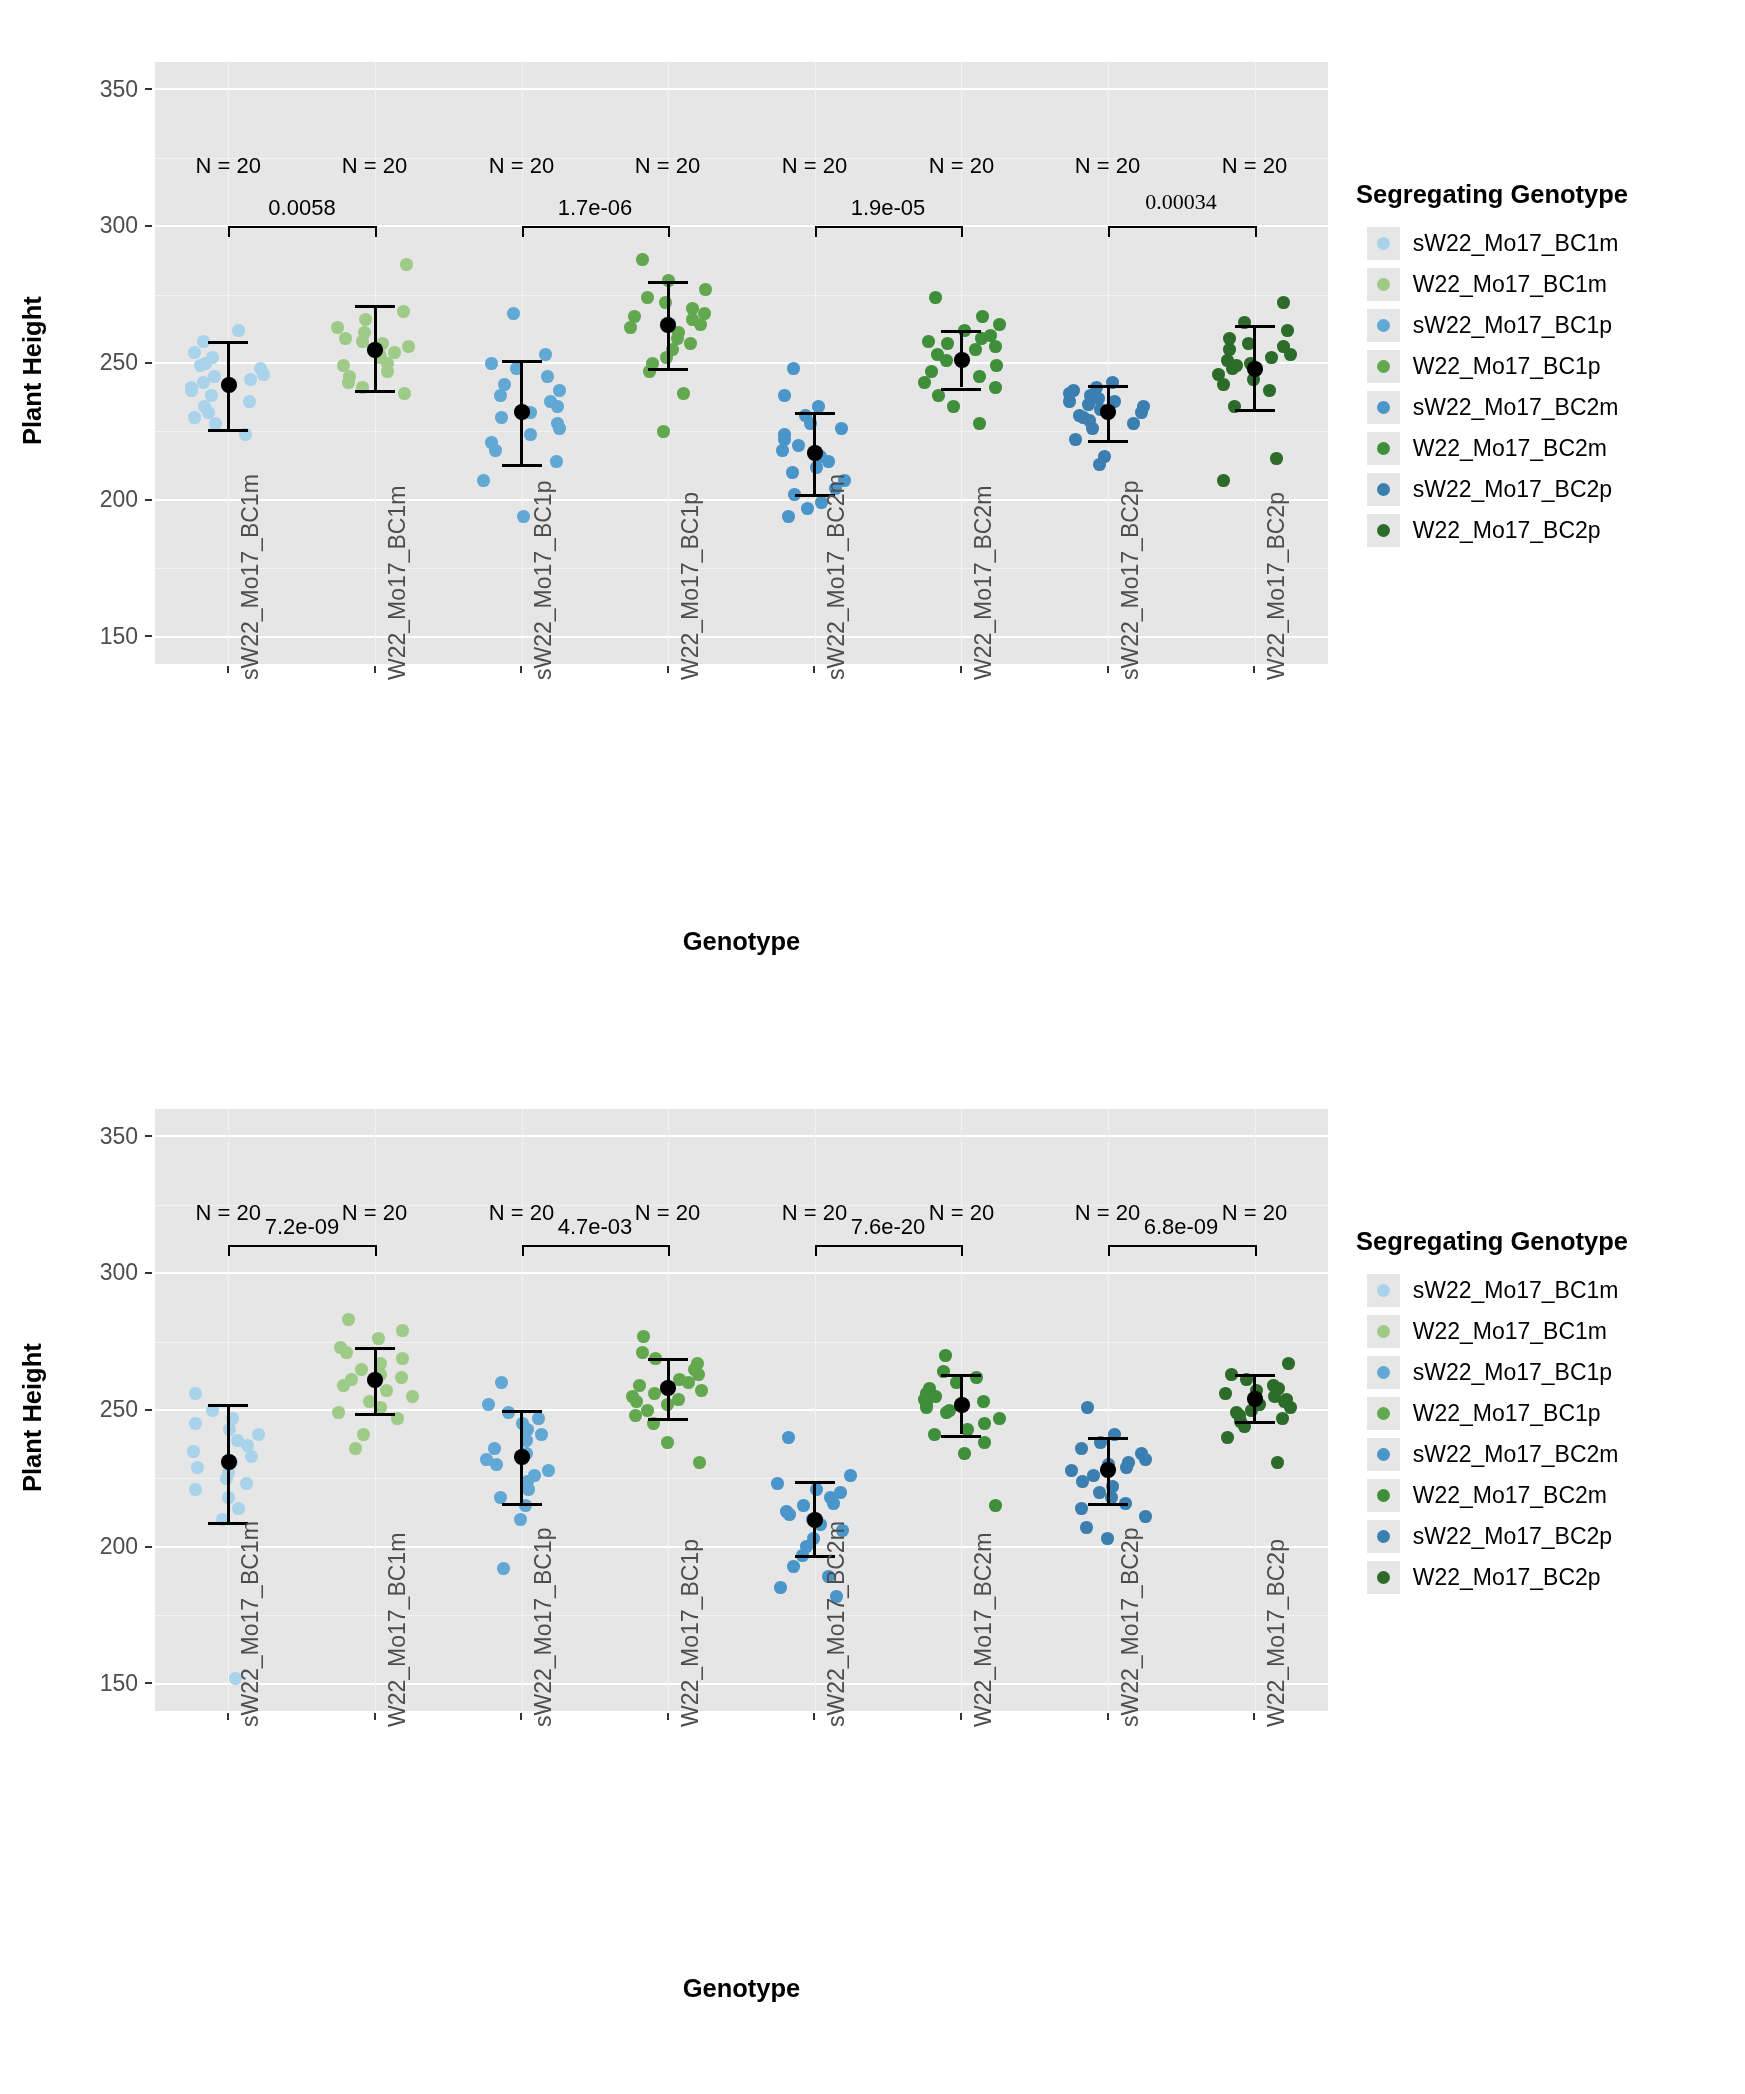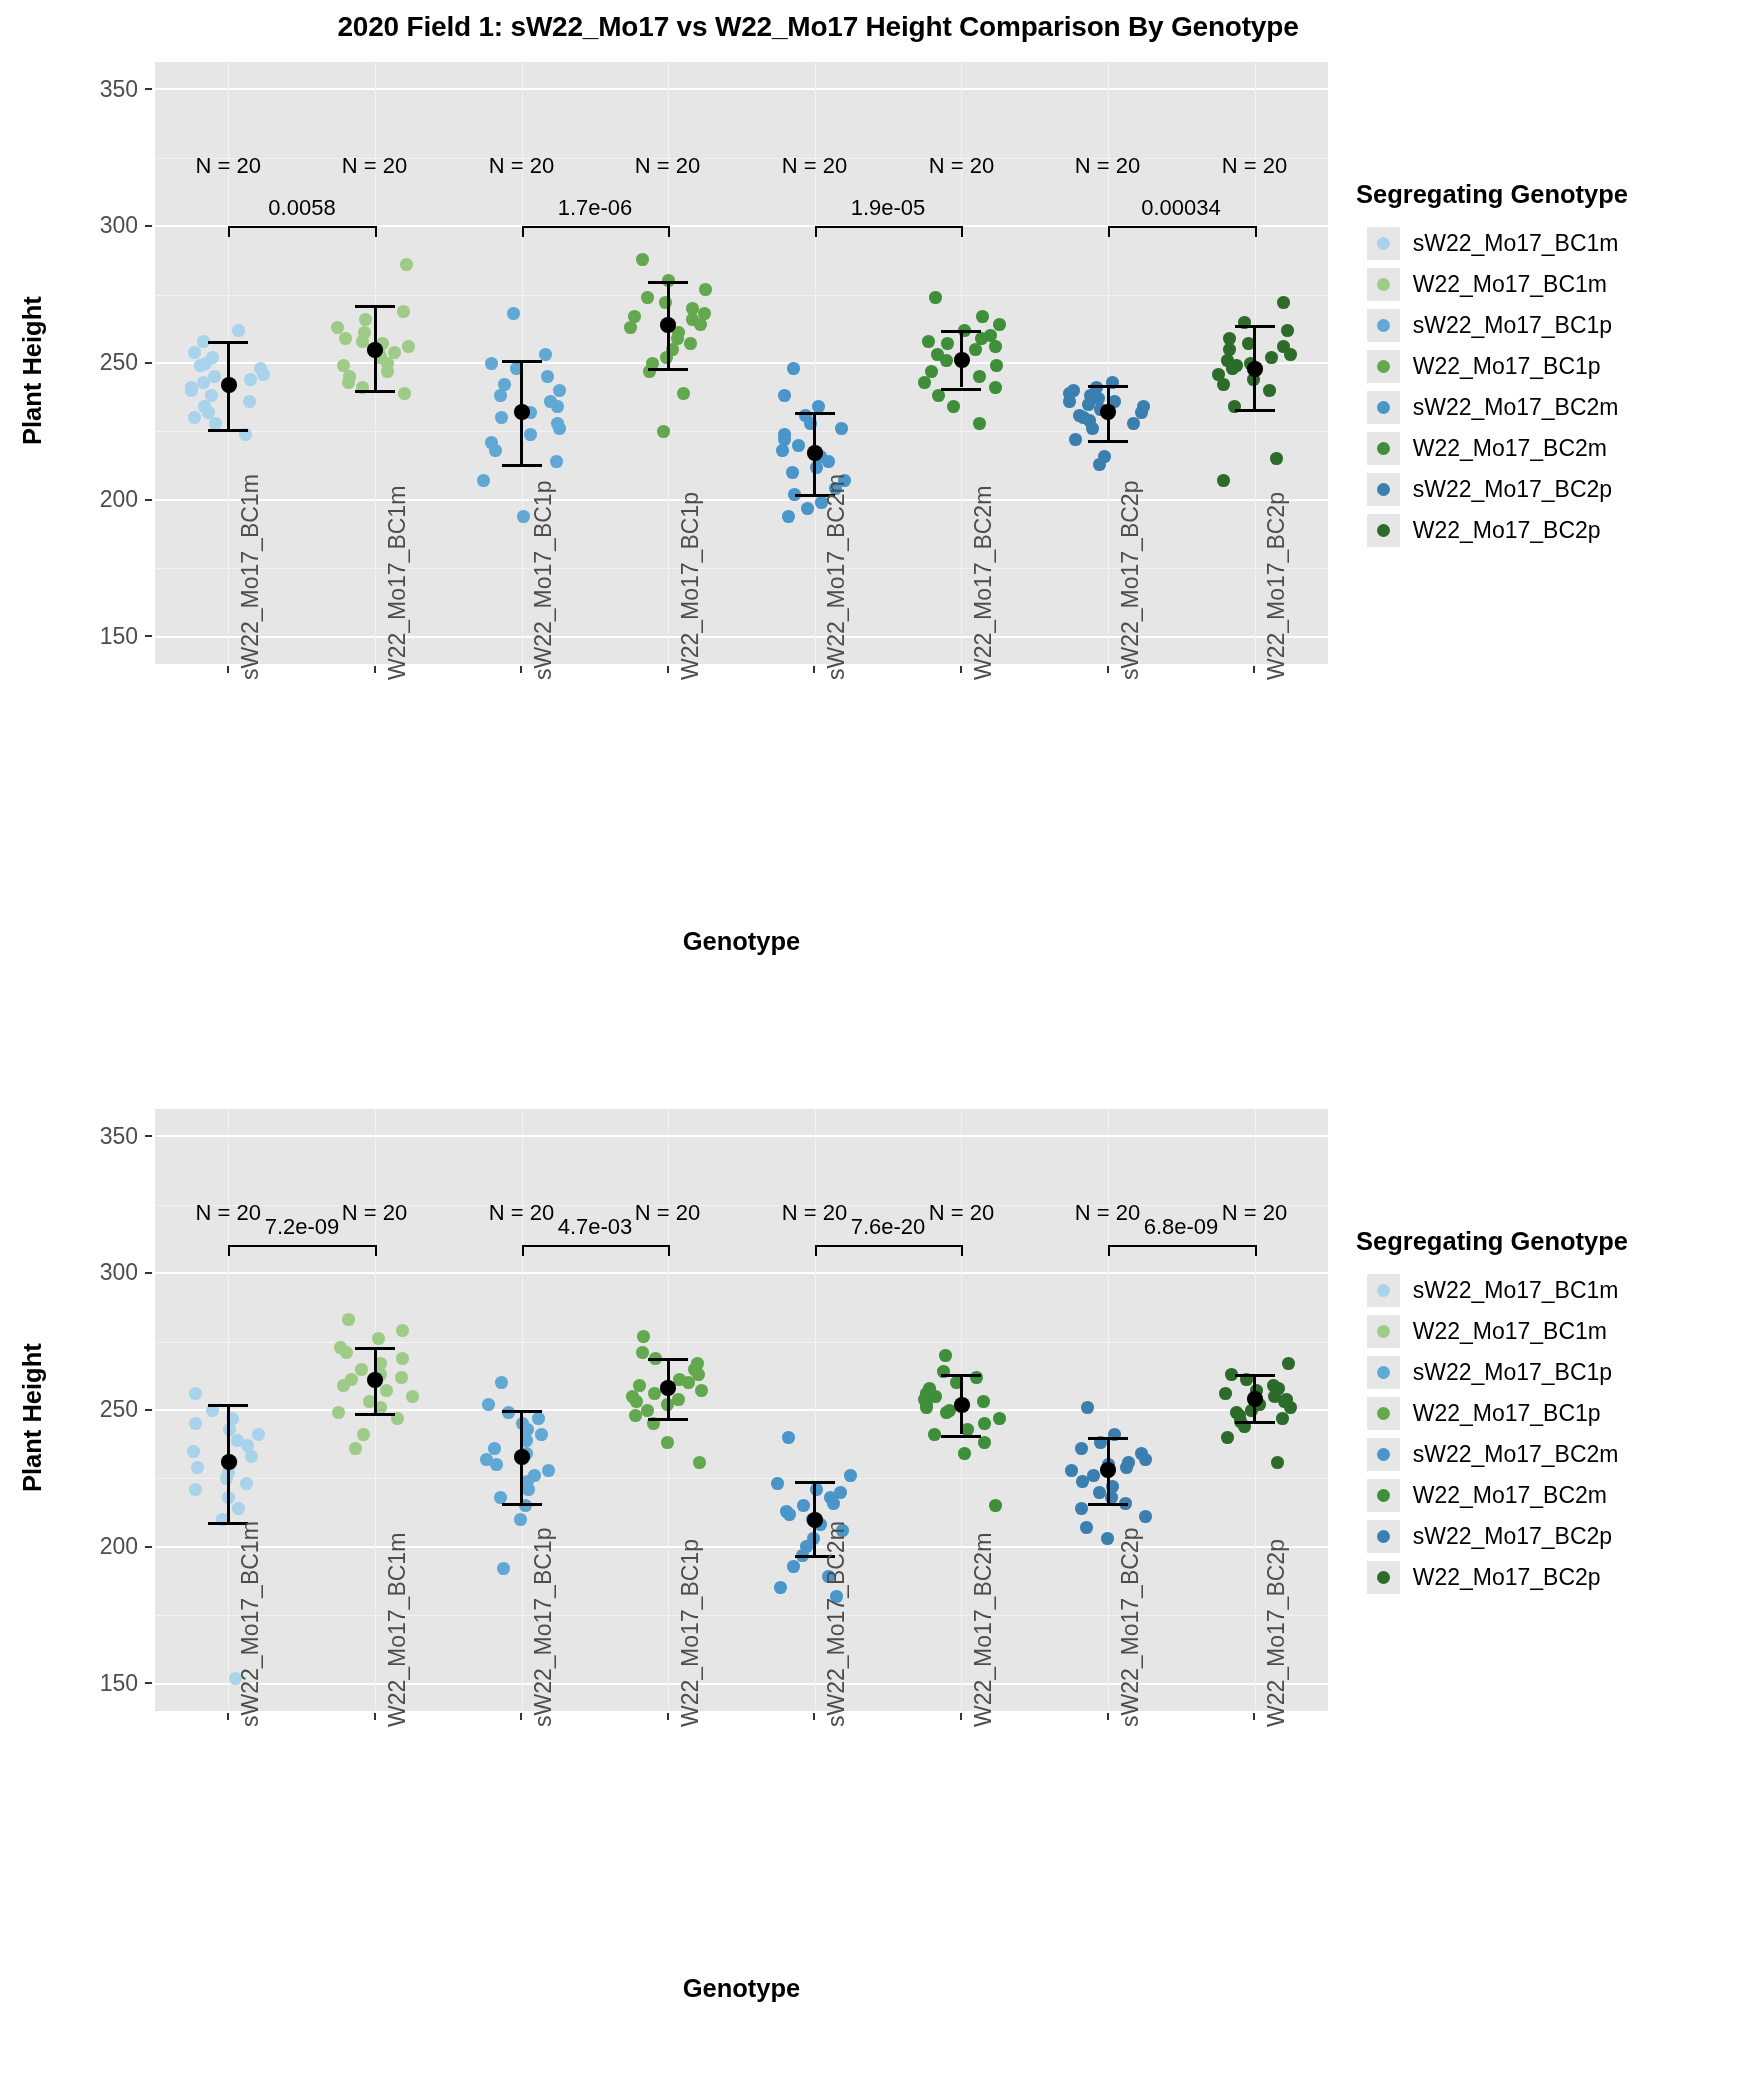--- a/index.html
+++ b/index.html
@@ -177,21 +177,20 @@
     position: absolute;
     width: 1.8px;
     background: #000;
   }
 </style>
 </head>
 <body>
 
 <div class="page">
   <div class="panel" id="panel0">
-    <div class="chart-title">2020 Field 1: sW22_Mo17 vs W22_Mo17 Height Comparison By Genotype</div>
   <div class="plot-area" style="left: 155px; top: 62px; width: 1173px; height: 602px;">
         <div class="grid-line-major" style="top: 574px;"></div>
         <div class="grid-line-minor" style="top: 506px;"></div>
         <div class="grid-line-major" style="top: 437px;"></div>
         <div class="grid-line-minor" style="top: 369px;"></div>
         <div class="grid-line-major" style="top: 300px;"></div>
         <div class="grid-line-minor" style="top: 233px;"></div>
         <div class="grid-line-major" style="top: 163px;"></div>
         <div class="grid-line-minor" style="top: 96px;"></div>
         <div class="grid-line-major" style="top: 26.4px;"></div>
@@ -411,21 +410,21 @@
         <div class="bracket-v" style="left: 367px; top: 164px; height: 11px;"></div>
         <div class="bracket-v" style="left: 513px; top: 164px; height: 11px;"></div>
         <div class="p-label" style="left: 349px; width: 182px; top: 133px;">1.7e-06</div>
         <div class="bracket-h" style="left: 660px; width: 147px; top: 164px;"></div>
         <div class="bracket-v" style="left: 660px; top: 164px; height: 11px;"></div>
         <div class="bracket-v" style="left: 806px; top: 164px; height: 11px;"></div>
         <div class="p-label" style="left: 642px; width: 182px; top: 133px;">1.9e-05</div>
         <div class="bracket-h" style="left: 953px; width: 147px; top: 164px;"></div>
         <div class="bracket-v" style="left: 953px; top: 164px; height: 11px;"></div>
         <div class="bracket-v" style="left: 1100px; top: 164px; height: 11px;"></div>
-        <div class="p-label" style="left: 935px; width: 182px; top: 133px;">0.00034</div>
+        <div class="p-label" style="left: 935px; width: 182px; top: 127px; font-family: Liberation Serif, serif;">0.00034</div>
       </div>
       <div class="y-label-text" style="left: 73px; top: 623px; width: 65px;">150</div>
       <div class="y-tick" style="left: 145px; top: 635px;"></div>
       <div class="y-label-text" style="left: 73px; top: 486px; width: 65px;">200</div>
       <div class="y-tick" style="left: 145px; top: 499px;"></div>
       <div class="y-label-text" style="left: 73px; top: 349px; width: 65px;">250</div>
       <div class="y-tick" style="left: 145px; top: 362px;"></div>
       <div class="y-label-text" style="left: 73px; top: 212px; width: 65px;">300</div>
       <div class="y-tick" style="left: 145px; top: 225px;"></div>
       <div class="y-label-text" style="left: 73px; top: 76px; width: 65px;">350</div>

